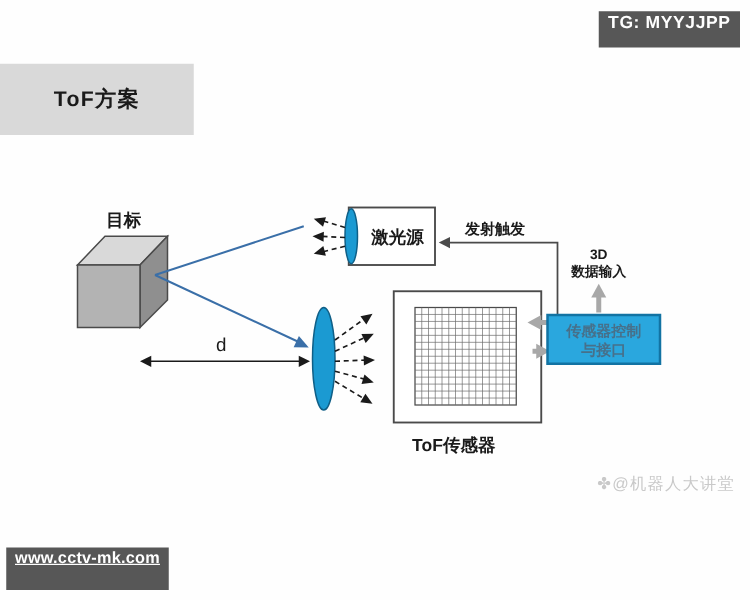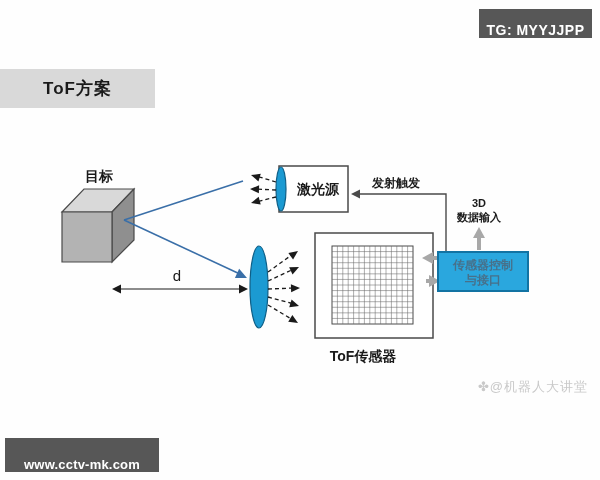--- a/index.html
+++ b/index.html
@@ -4,27 +4,27 @@
 <style>
   html,body{margin:0;padding:0;background:#fff;}
   #stage{
     position:relative;width:600px;height:480px;background:#fefefe;overflow:hidden;
     font-family:"Liberation Sans","DejaVu Sans",sans-serif;
   }
   svg{position:absolute;left:0;top:0;}
   
   .badge{
     position:absolute;background:var(--badge-bg);color:var(--badge-text);
-    display:flex;align-items:flex-end;justify-content:center;
+    display:flex;align-items:flex-start;justify-content:center;
     font-weight:bold;letter-spacing:.5px;
   }
   #tg-badge{left:479px;top:9px;width:113px;height:29px;font-size:14px;}
-  #site-badge{left:5px;top:438px;width:154px;height:34px;font-size:13px;letter-spacing:.2px;}
+  #site-badge{left:5px;top:438px;width:130px;height:34px;font-size:13px;letter-spacing:.2px;text-decoration:underline;}
   #title-box{
-    position:absolute;left:0;top:69px;width:155px;height:39px;
+    position:absolute;left:0;top:51px;width:155px;height:57px;
     background:var(--title-bg);color:#1a1a1a;font-size:17px;font-weight:bold;
     display:flex;align-items:center;justify-content:center;letter-spacing:1px;
   }
   #watermark{
     position:absolute;right:12px;top:378px;color:var(--watermark);
     font-size:13px;font-weight:normal;letter-spacing:1px;
   }
   
   .box{fill:#ffffff;stroke:var(--line-dark);stroke-width:1.5;}
   .inner-box{fill:#ffffff;stroke:#4a4a4a;stroke-width:1;}

